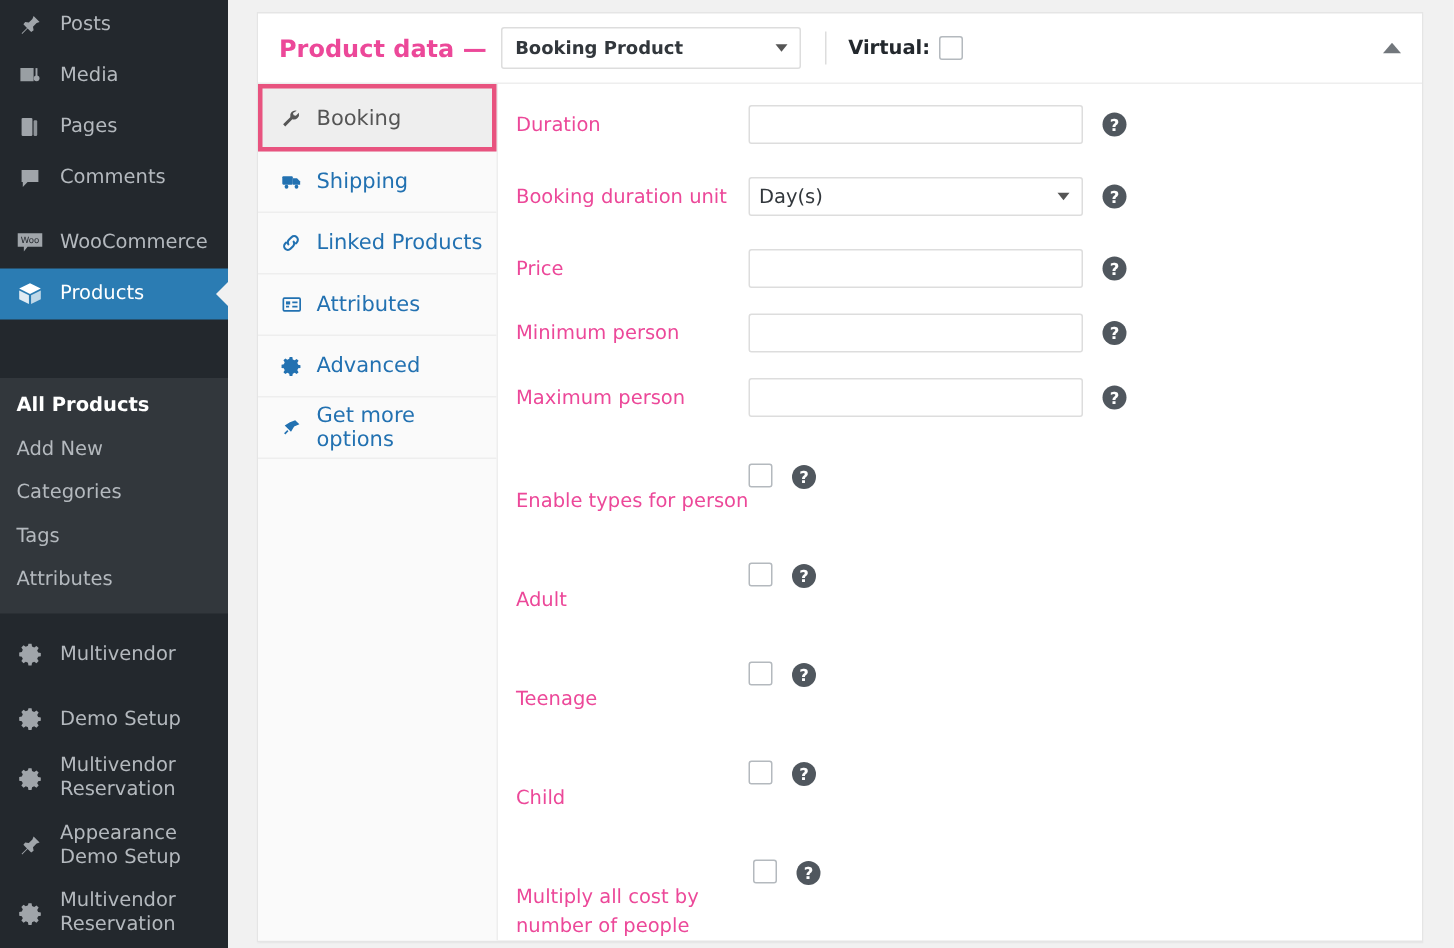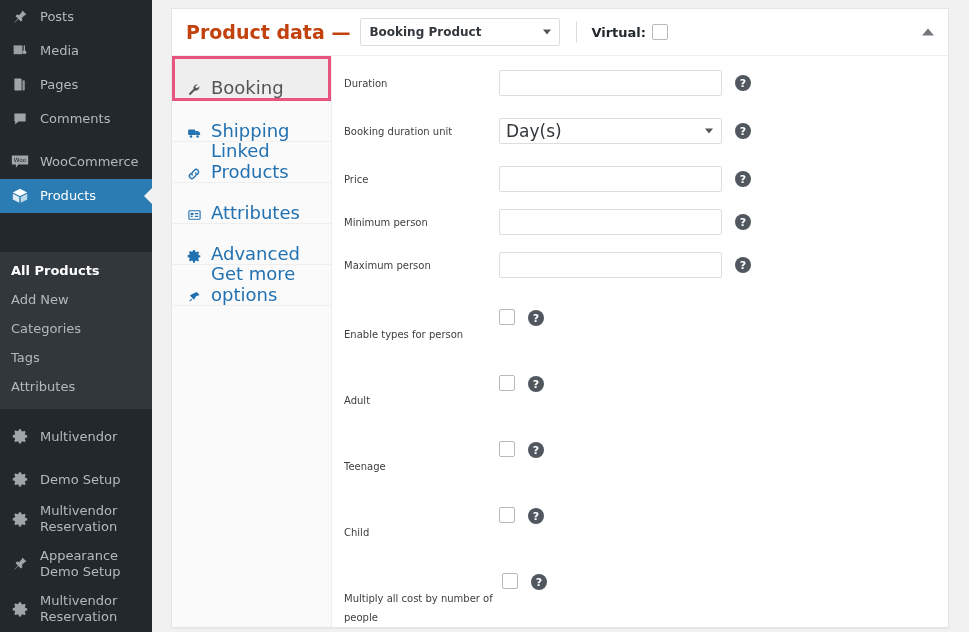--- a/index.html
+++ b/index.html
@@ -67,21 +67,21 @@
     display: flex; flex-direction: column;
   }
   .postbox-header {
     display: flex; align-items: center;
     height: 47px; min-height: 47px;
     border-bottom: 1px solid #eee;
     padding: 0 12px 0 14px;
     position: relative;
   }
   .hndle-title {
-    font-size: 19px; font-weight: bold; color: #c2410c;
+    font-size: 16px; font-weight: bold; color: #ec4899;
     margin-right: 10px; white-space: nowrap;
   }
   .type-select {
     appearance: none; -webkit-appearance: none;
     width: 200px; height: 28px;
     border: 1px solid #ddd; background: #fff;
     border-radius: 2px; padding: 0 22px 0 8px;
     font-size: 12px; font-weight: bold; color: #32373c;
     font-family: inherit;
   }
@@ -121,23 +121,23 @@
   .panel-body { display: flex; flex: 1; min-height: 0; }
 
   
   .tabs {
     width: 160px; min-width: 160px;
     background: #fafafa;
     border-right: 1px solid #eee;
     padding-top: 0;
   }
   .tab {
-    display: flex; align-items: flex-end;
+    display: flex; align-items: center;
     height: 41px; padding-left: 13px;
-    font-size: 18px; color: #2271b1;
+    font-size: 14px; color: #2271b1;
     border-bottom: 1px solid #eee;
     position: relative;
   }
   .tab .tico {
     width: 18px; min-width: 18px; height: 16px;
     margin-right: 8px; display: flex;
     align-items: center; justify-content: center;
     color: #2271b1;
   }
   .tab.active {
@@ -153,37 +153,37 @@
     flex: 1; padding: 14px 0 0 0;
     overflow: hidden;
   }
   .form-row {
     display: flex; align-items: flex-start;
     padding: 0 0 0 12px;
     margin-bottom: 0;
   }
   .form-row .lbl {
     width: 155px; min-width: 155px;
-    font-size: 10px; color: #404040;
+    font-size: 13px; color: #ec4899;
     line-height: 19px; padding-top: 4px;
   }
   .form-row .ctrl { display: flex; align-items: flex-start; }
   .txt {
     width: 223px; height: 26px;
     border: 1px solid #ddd; background: #fff;
     border-radius: 2px; font-size: 13px;
     padding: 0 6px; font-family: inherit;
     color: #32373c;
   }
   .txt.rounded { width: 170px; height: 32px; border-radius: 5px; border-color: #ccc; }
   .sel {
     appearance: none; -webkit-appearance: none;
     width: 223px; height: 26px;
     border: 1px solid #ddd; background: #fff;
-    border-radius: 2px; font-size: 17px;
+    border-radius: 2px; font-size: 13px;
     padding: 0 28px 0 6px; font-family: inherit;
     color: #32373c;
   }
   .help {
     width: 16px; height: 16px; border-radius: 50%;
     background: #50575e; color: #fff;
     font-size: 11px; font-weight: bold;
     display: inline-flex; align-items: center; justify-content: center;
     margin-left: 13px; margin-top: 5px;
     font-family: "DejaVu Sans", sans-serif;

